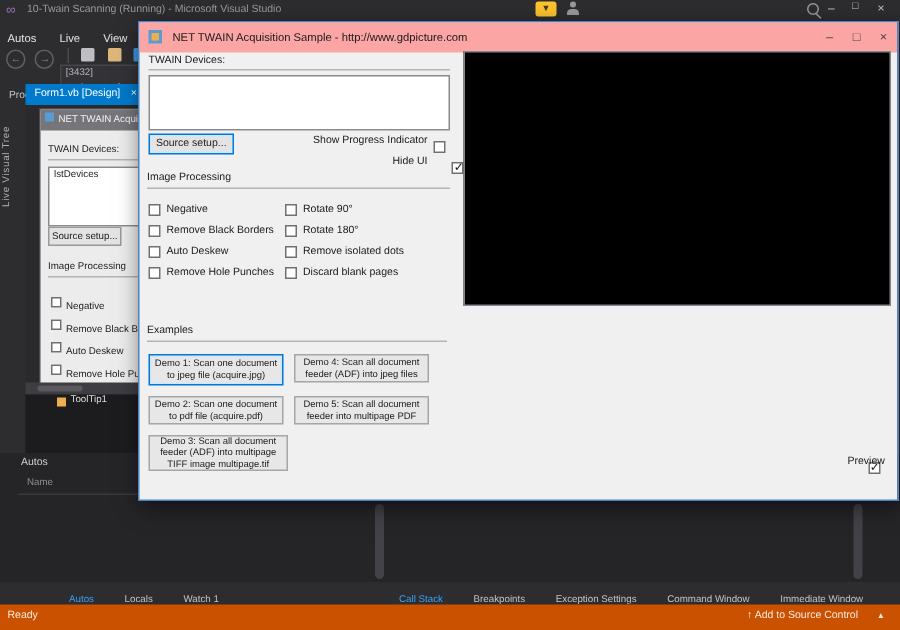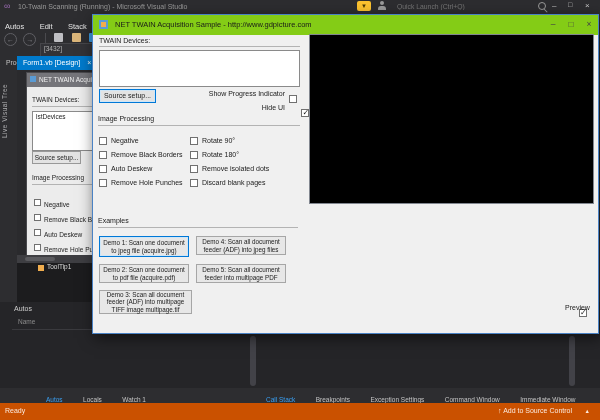--- a/index.html
+++ b/index.html
@@ -30,21 +30,21 @@
   .dsn-label{color:#1c1c1c;font-size:6.5px;}
   .grpline{border-top:1px solid #b3b3b3;height:0;}
   .lstbox{background:#fff;border:1px solid #8a8a8a;color:#1c1c1c;font-size:6.5px;}
   .winbtn{background:#e3e3e3;border:1px solid #999;color:#1c1c1c;font-size:6.5px;text-align:center;}
   .cb{display:inline-block;width:8px;height:8px;background:#fff;border:1px solid #707070;
       position:relative;vertical-align:middle;box-sizing:border-box;}
   .cb.small{width:7px;height:7px;}
   .cb.checked::after{content:"✓";position:absolute;left:0px;top:-2px;font-size:8px;color:#1a1a1a;}
   
   .dlg{background:#f0f0f0;border:1px solid #4a82c4;box-shadow:2px 4px 14px rgba(0,0,0,.55);}
-  .dlg-titlebar{background:#84cc16;}
+  .dlg-titlebar{background:#fca5a5;}
   .dlg-title{color:#1a1a1a;font-size:7.5px;}
   .dlg-wb{color:#444;font-size:8.5px;width:16px;text-align:center;display:inline-block;}
   .dlg-label{color:#1a1a1a;font-size:7px;}
   .demo-btn{background:#e7e7e7;border:1px solid #a6a6a6;color:#1a1a1a;font-size:6.3px;
             text-align:center;display:flex;align-items:center;justify-content:center;
             line-height:7.5px;padding:1px 2px;box-sizing:border-box;}
   .demo-btn.focus, .winbtn.focus{border:1px solid #0078d7;box-shadow:inset 0 0 0 1px #cfe6f7;}
   .preview-box{background:#000;border:1px solid #828790;}
   
   .mag{width:6px;height:6px;border:1px solid #9a9a9a;border-radius:50%;}
@@ -57,31 +57,30 @@
 </head>
 <body>
 
 <div id="root">
 
   <div class="abs" style="left:0;top:0;width:600px;height:13px;">
     <span class="abs" style="left:4px;top:1px;color:#9b6bb3;font-size:9px;line-height:10px;">∞</span>
     <span class="abs vs-title txt" style="left:18px;top:3px;">10-Twain Scanning (Running) - Microsoft Visual Studio</span>
     <div class="abs funnel" style="left:357px;top:1px;width:14px;height:10px;">▼</div>
     <div class="abs person" style="left:377px;top:1px;width:10px;height:10px;"></div>
-    <input class="abs" style="left: 395px; top: 1px; width: 130px; height: 9px; background: transparent; border: none; color: rgb(138, 138, 138); font-size: 6.8px; font-family: &quot;Liberation Sans&quot;, sans-serif; outline: none;" placeholder="Quick Launch (Ctrl+Q)">
     <div class="abs mag" style="left:538px;top:2px;"></div>
     <span class="abs" style="left:552px;top:1px;color:#c8c8c8;font-size:8px;">–</span>
     <span class="abs" style="left:568px;top:1px;color:#c8c8c8;font-size:7px;">□</span>
     <span class="abs" style="left:585px;top:1px;color:#c8c8c8;font-size:8px;">×</span>
   </div>
 
   <div class="abs" style="left:5px;top:15px;height:11px;">
     <span class="menu-item">Autos</span>
-    <span class="menu-item">Edit</span>
-    <span class="menu-item">Stack</span>
+    <span class="menu-item">Live</span>
+    <span class="menu-item">View</span>
     <span class="menu-item">Project</span>
   </div>
 
   <div class="abs" style="left:4px;top:28px;height:13px;">
     <span class="navc">←</span>
     <span class="navc" style="margin-left:2px;">→</span>
     <span style="display:inline-block;width:1px;height:10px;background:#4a4a4e;margin:0 4px;vertical-align:middle;"></span>
     <span class="tbico" style="background:#bfbfc3;"></span>
     <span class="tbico" style="background:#dcb67a;margin-left:4px;"></span>
     <span class="tbico" style="background:#3b9ae1;margin-left:4px;"></span>

